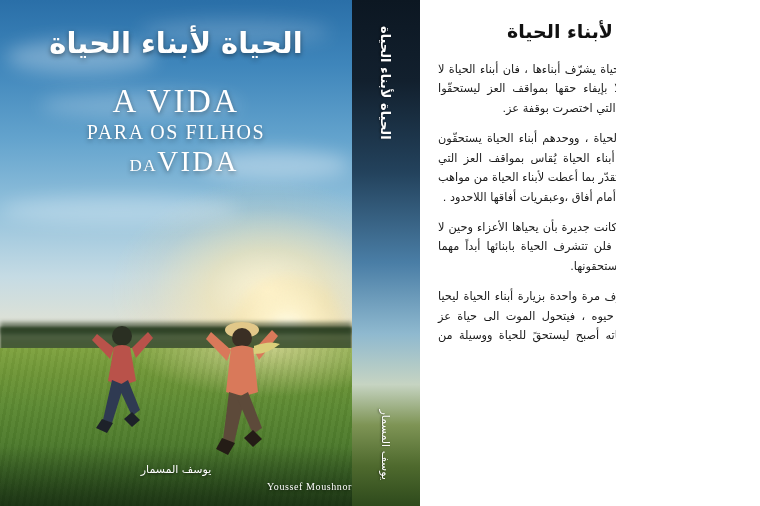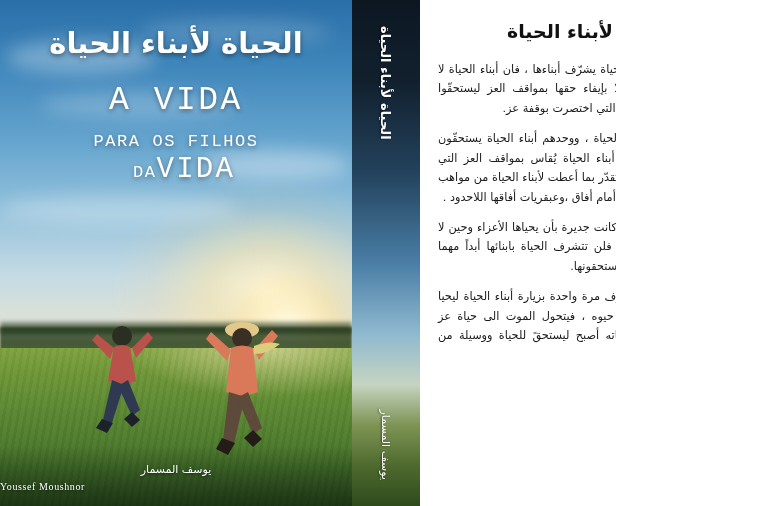--- a/index.html
+++ b/index.html
@@ -195,33 +195,32 @@
     color: #ffffff;
     text-shadow: 0 2px 5px rgba(0,0,0,0.45);
   }
   .cover-title-pt {
     position: absolute;
     top: 84px;
     left: 0;
     width: 100%;
     text-align: center;
     color: #ffffff;
-    font-family: Liberation Mono, monospace;
+    font-family: Liberation Serif, serif;
     text-shadow: 0 2px 5px rgba(0,0,0,0.40);
   }
   .pt-l1 {
     font-size: 33px;
     letter-spacing: 2.5px;
     line-height: 1.06;
   }
   .pt-l2 {
-    font-size: 17px;
+    font-size: 20px;
     letter-spacing: 1.6px;
     line-height: 1.35;
-    margin-top: 12px;
   }
   .pt-l3 {
     font-size: 17px;
     letter-spacing: 1.6px;
     line-height: 1.1;
     padding-left: 16px;
   }
   .pt-l3 .big {
     font-size: 29px;
     letter-spacing: 2.2px;
@@ -236,21 +235,21 @@
     font-family: "DejaVu Sans", sans-serif;
     font-size: 11px;
     color: #ffffff;
     text-shadow: 0 1px 3px rgba(0,0,0,0.6);
   }
   .cover-author-lat {
     position: absolute;
     bottom: 14px;
     left: 0;
     width: 100%;
-    text-align: left;
+    text-align: right;
     font-family: "Liberation Serif", serif;
     font-size: 10px;
     letter-spacing: 0.6px;
     color: #ffffff;
     text-shadow: 0 1px 3px rgba(0,0,0,0.6);
   }
 </style>
 </head>
 <body>
 

